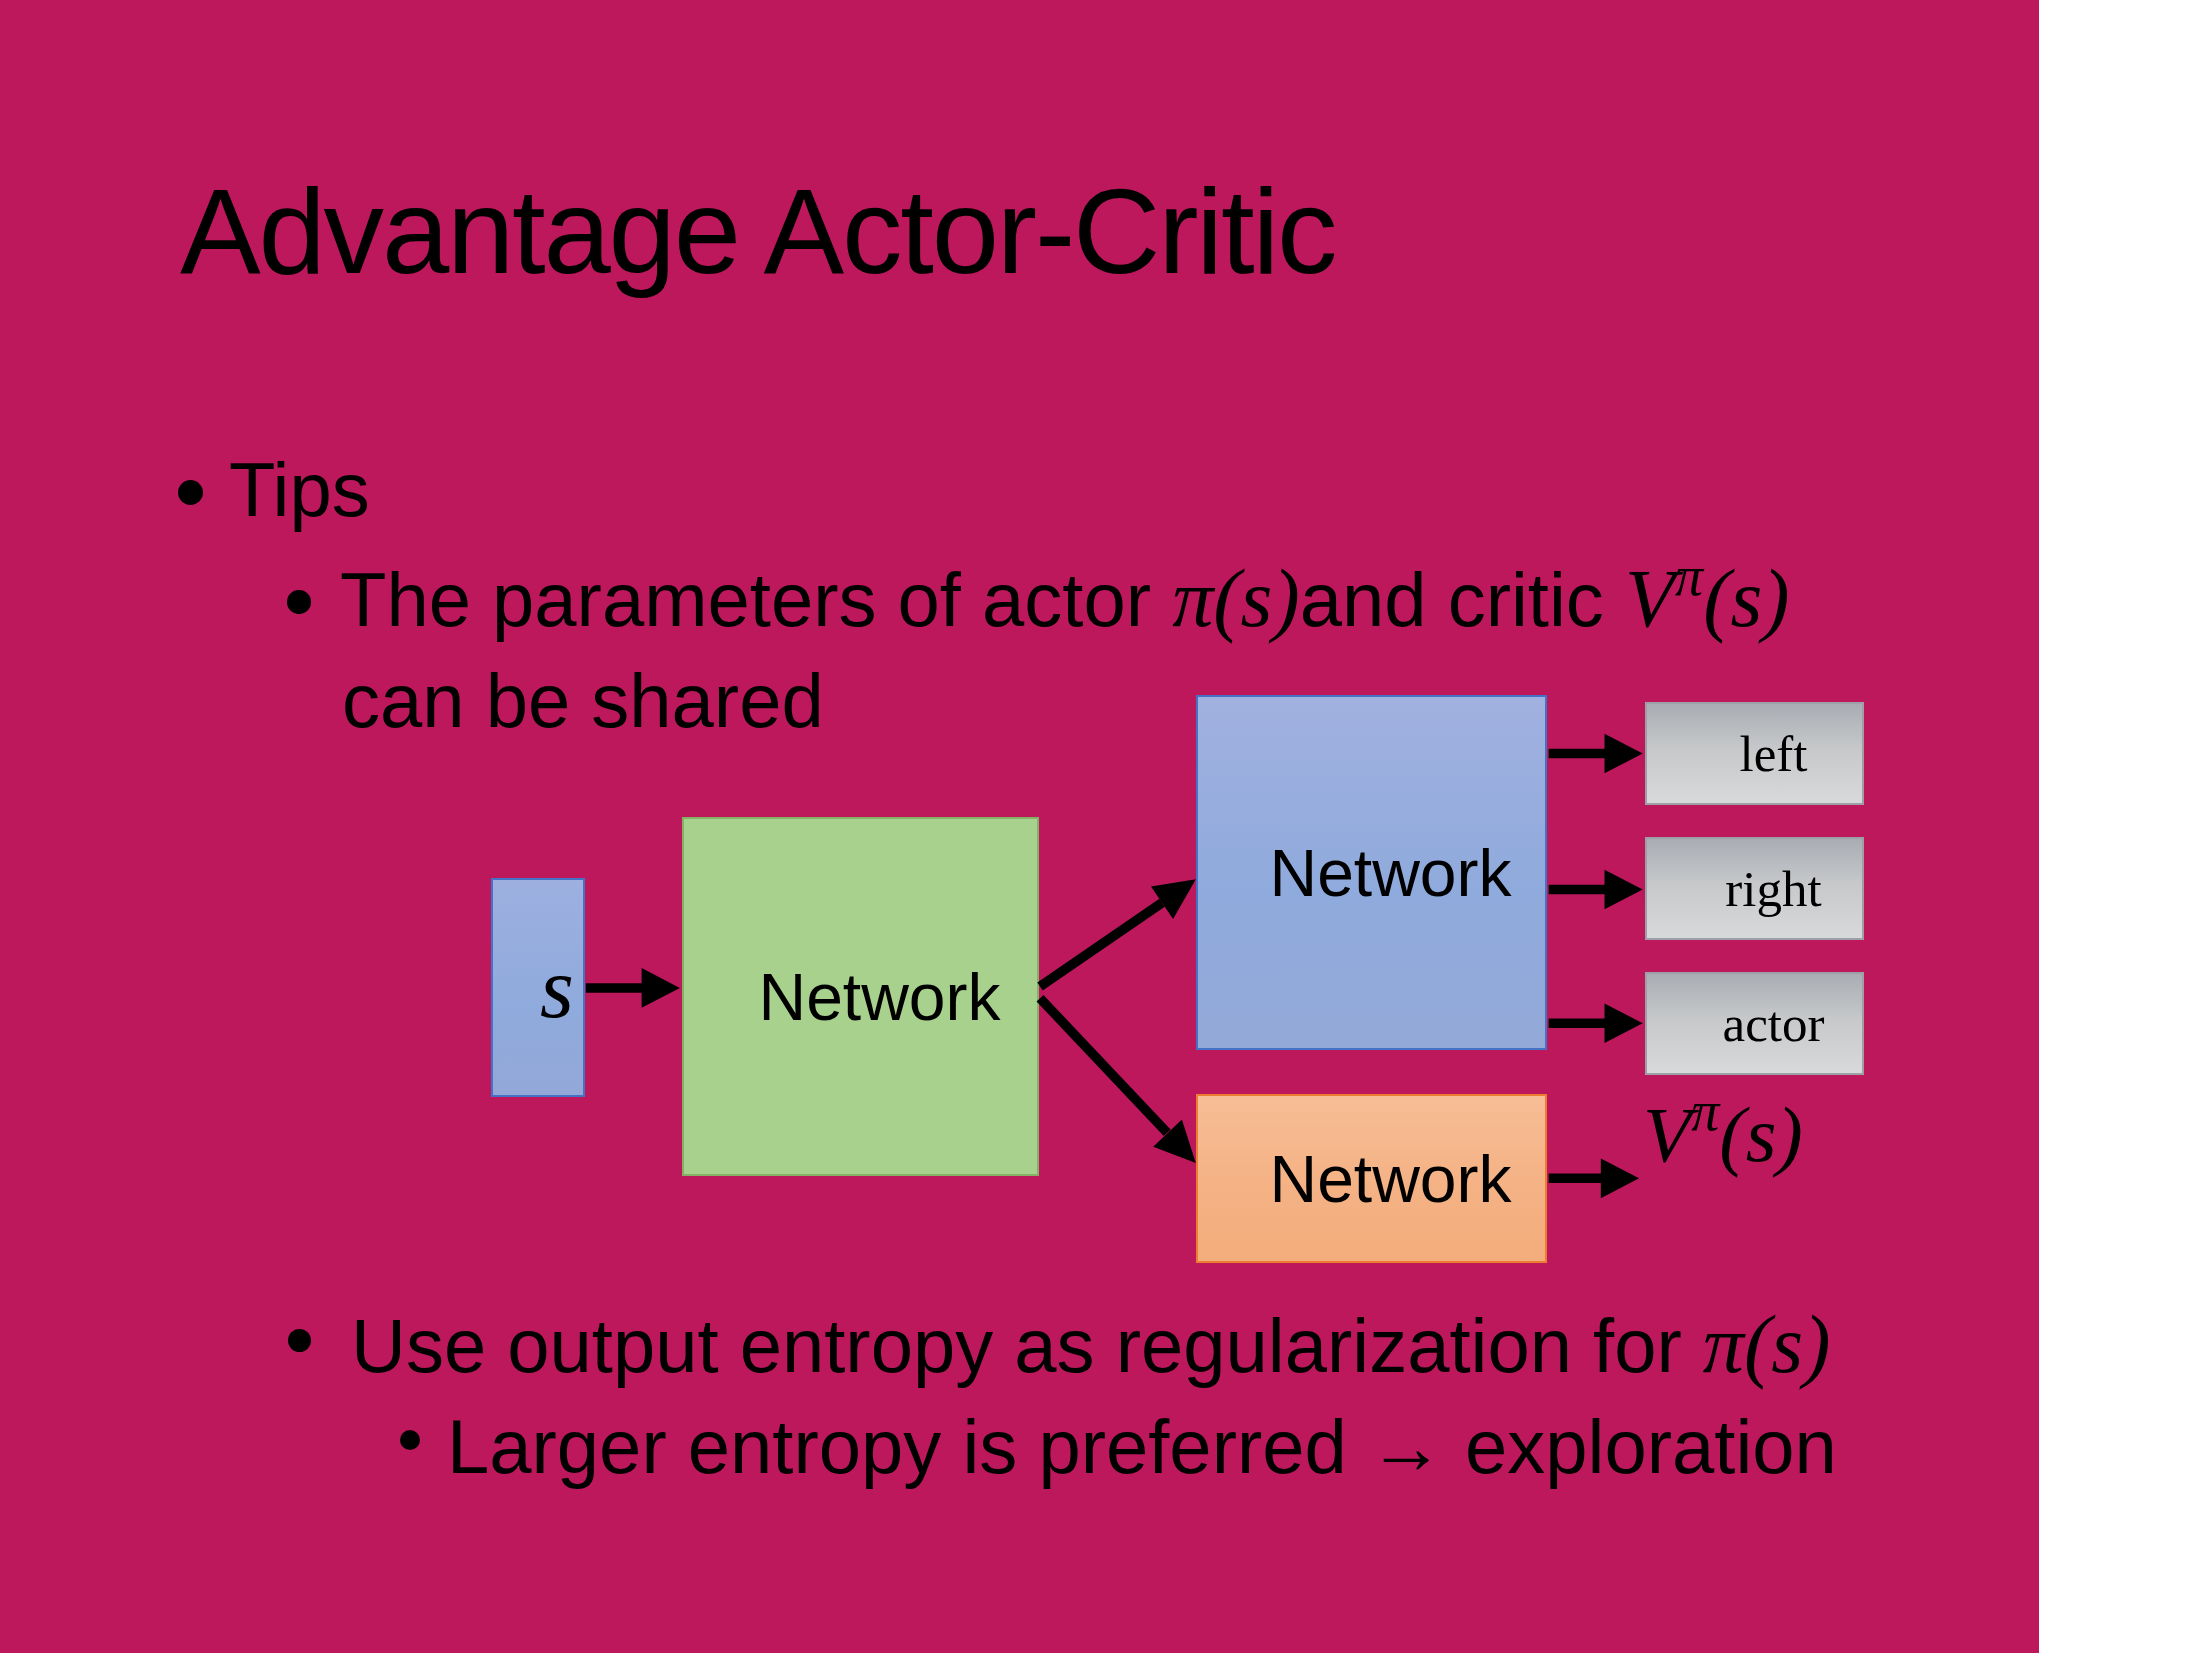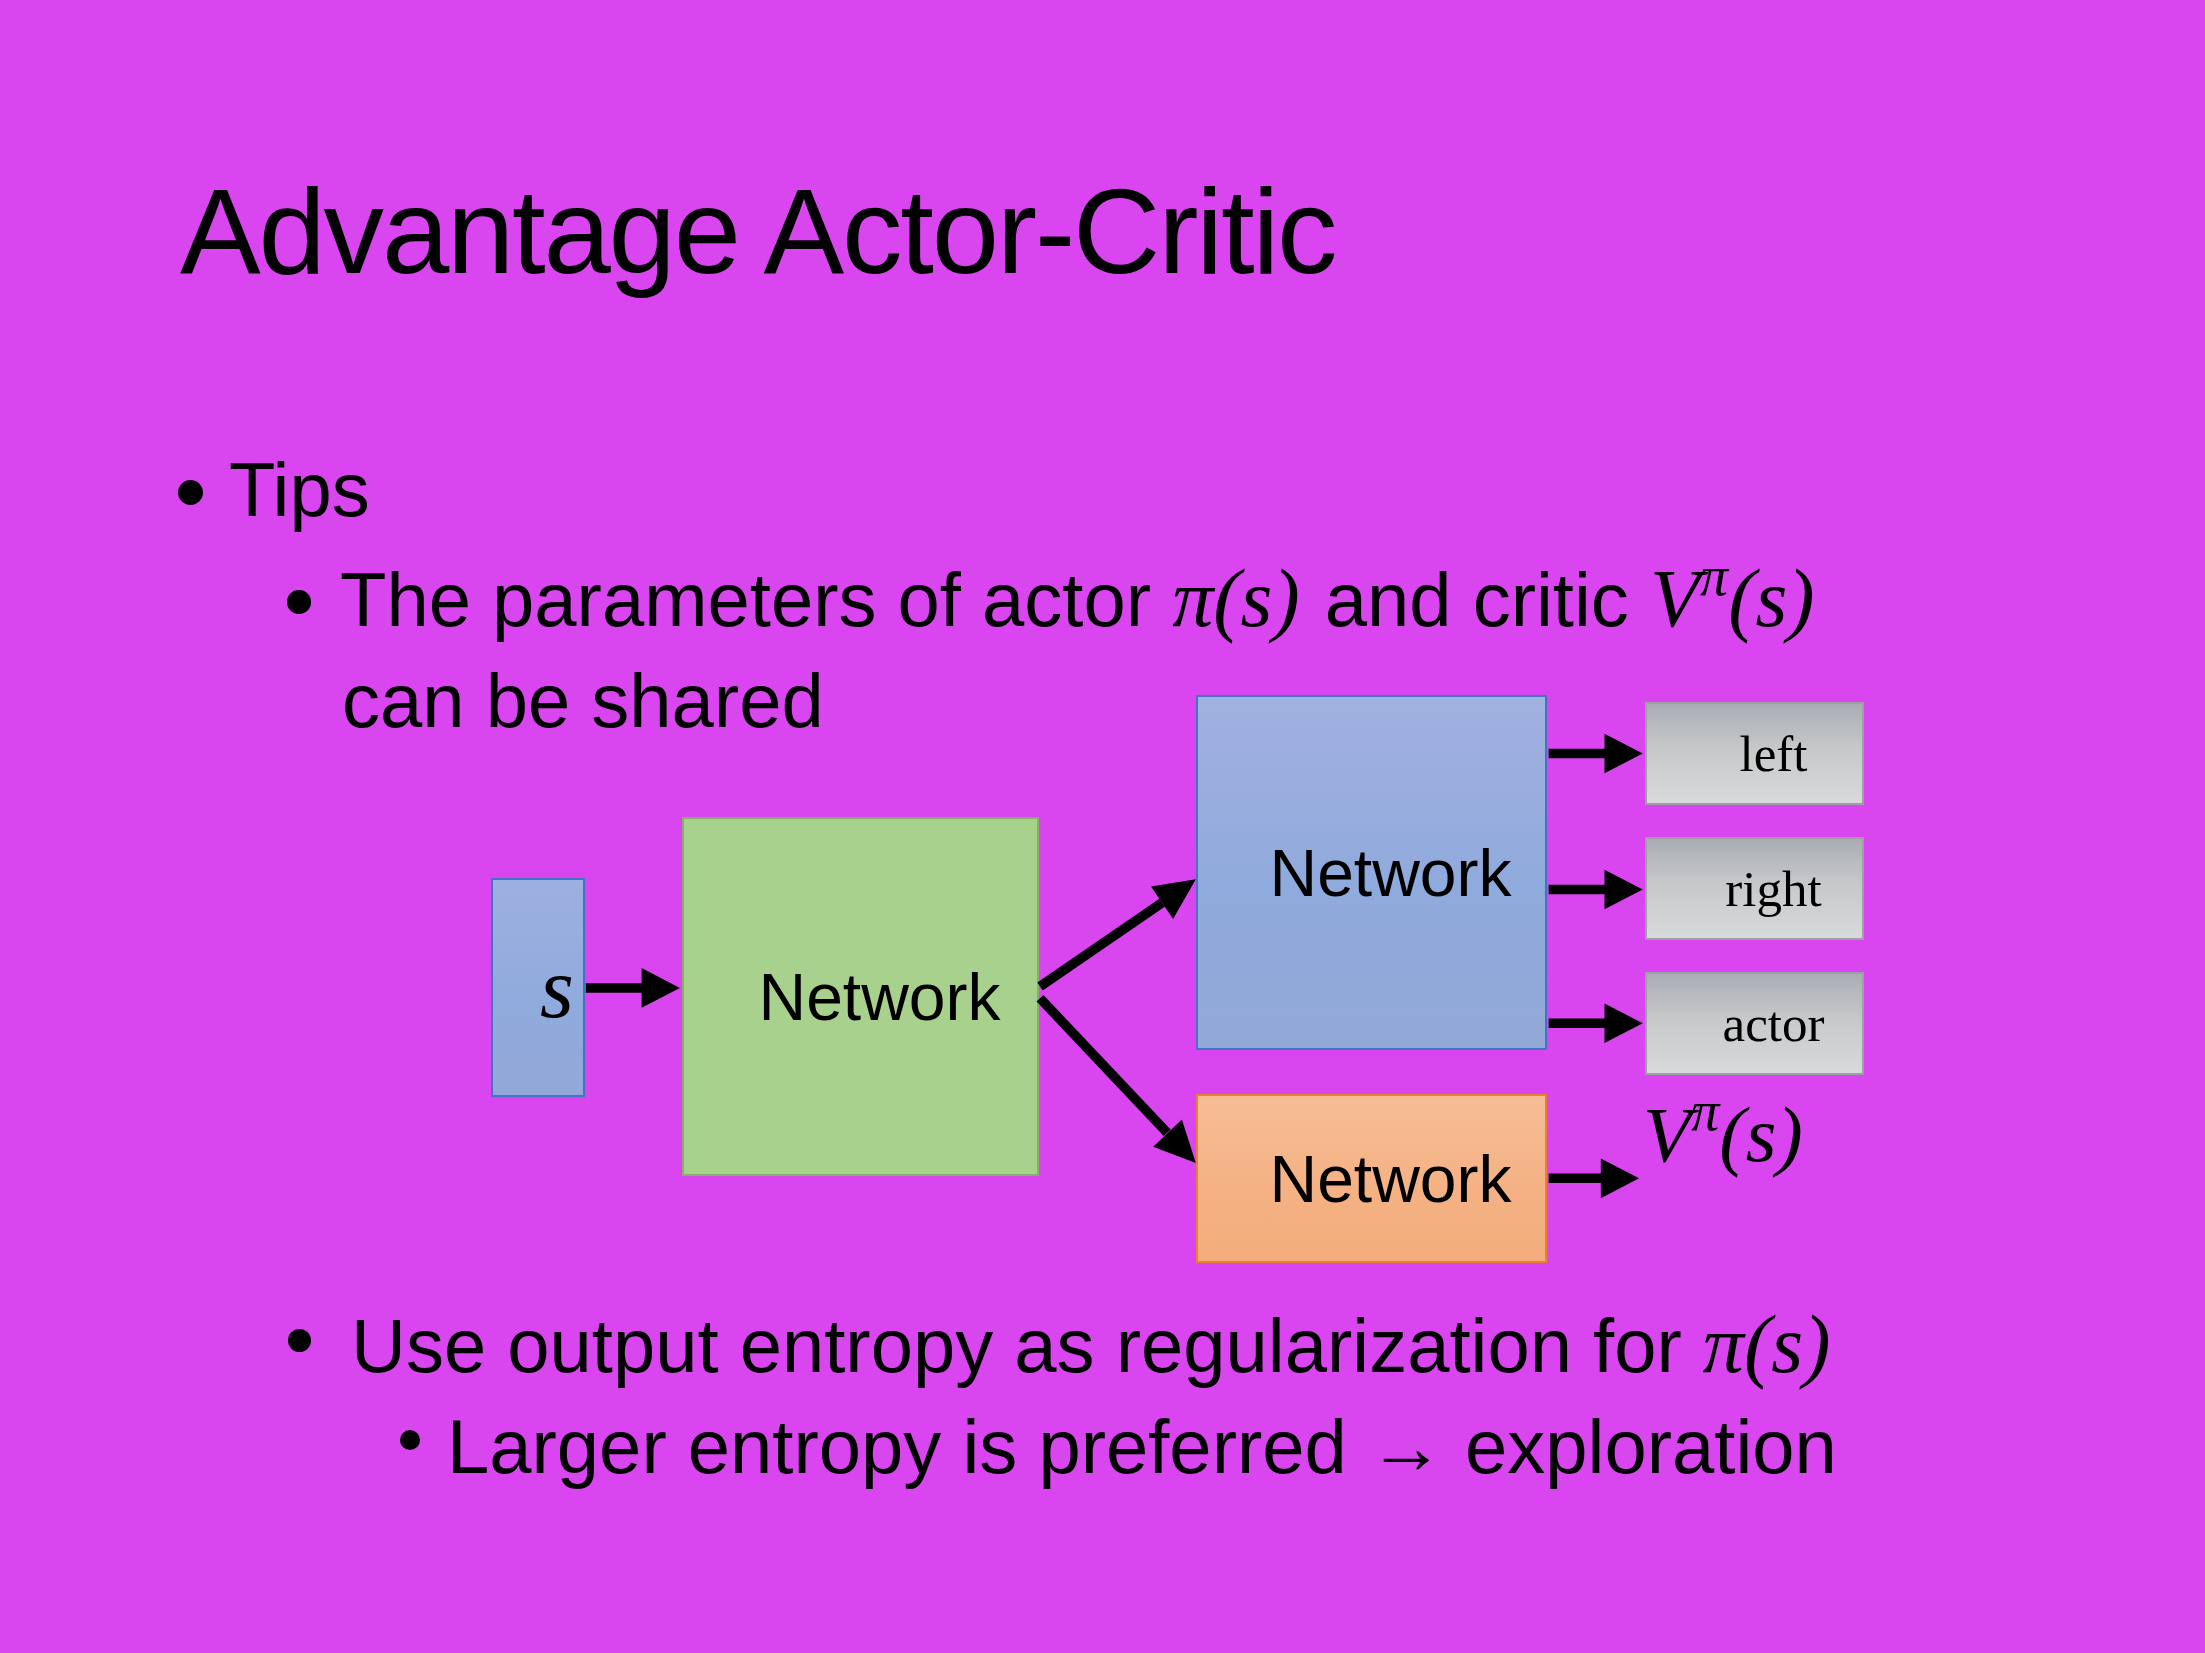--- a/index.html
+++ b/index.html
@@ -1,19 +1,19 @@
 <!DOCTYPE html>
 <html style="font-size:11.8px"><head>
 <meta charset="utf-8">
 <style>
   html,body{margin:0;padding:0;background:#ffffff;}
   .slide{
     position:relative;
-    width:2205px;height:1654px;
-    background:#d946ef;
+    width:2039px;height:1654px;
+    background:#be185d;
     font-family:"Liberation Sans",sans-serif;
     color:#000;
     overflow:hidden;
   }
   .abs{position:absolute;line-height:1;white-space:nowrap;}
   .title{
     font-size:121px;
     letter-spacing:-2.2px;
     color:#000;
     font-weight:400;
@@ -76,21 +76,21 @@
   .v-output{
     left:1643px;top:1095px;
     font-family:"Liberation Serif",serif;
     font-style:italic;
     font-size:79px;
   }
   .v-output .sup{font-size:56px;position:relative;top:-31px;}
   svg.arrows{position:absolute;left:0;top:0;pointer-events:none;}
   .arrow-line{stroke:#000;stroke-width:13;}
   .arrow-head{fill:#000;}
-  .mid-gap{margin-left:25px;}
+  .mid-gap{}
 </style>
 </head>
 <body>
 
 <div class="slide">
 
   <div class="abs title" style="left:180px;top:171px;">Advantage Actor-Critic</div>
 
   <span class="dot" style="left:178px;top:480px;width:25px;height:25px;"></span>
   <div class="abs body-text" style="left:229px;top:452px;">Tips</div>

